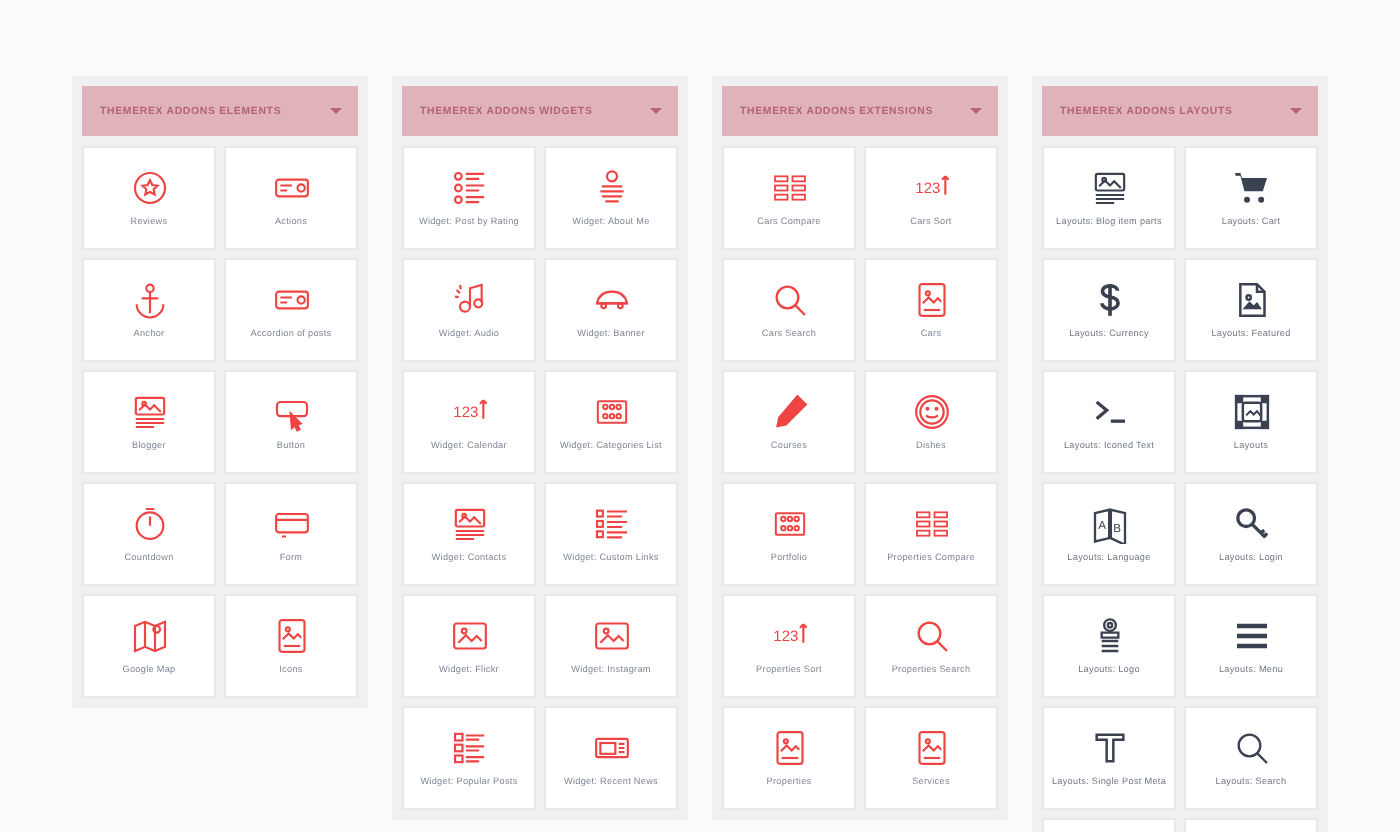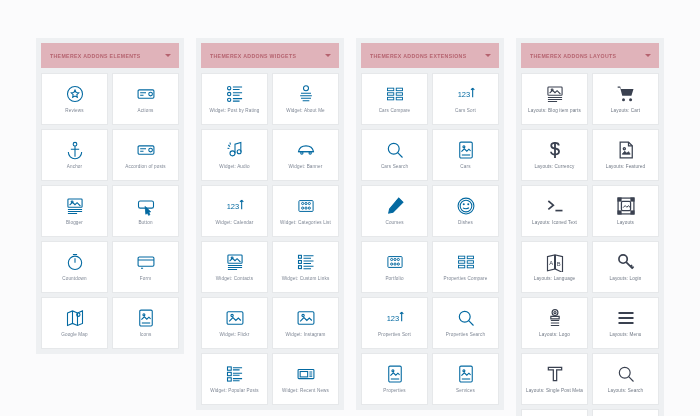--- a/index.html
+++ b/index.html
@@ -76,21 +76,21 @@
     padding: 3px 2px;
     cursor: pointer;
   }
 
   .card-icon {
     width: 20px;
     height: 20px;
     display: flex;
     align-items: center;
     justify-content: center;
-    color: #0369a1;
+    color: #ef4444;
   }
   .card-icon svg { width: 100%; height: 100%; display: block; }
 
   .panel-layouts .card-icon { color: #3a4150; }
 
   .card-label {
     font-size: 4.6px;
     color: #7e8694;
     text-align: center;
     line-height: 1.25;

